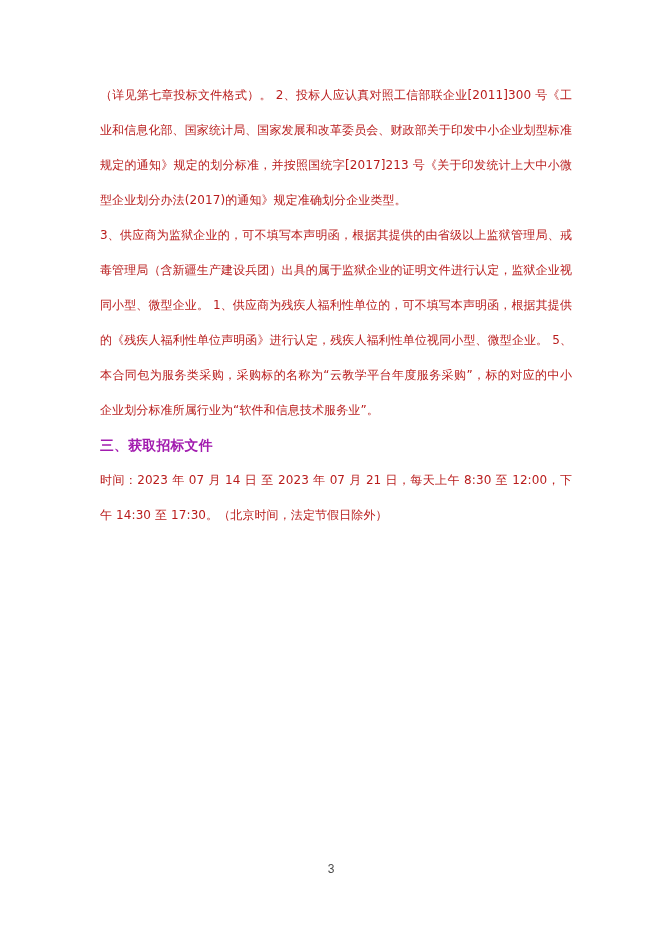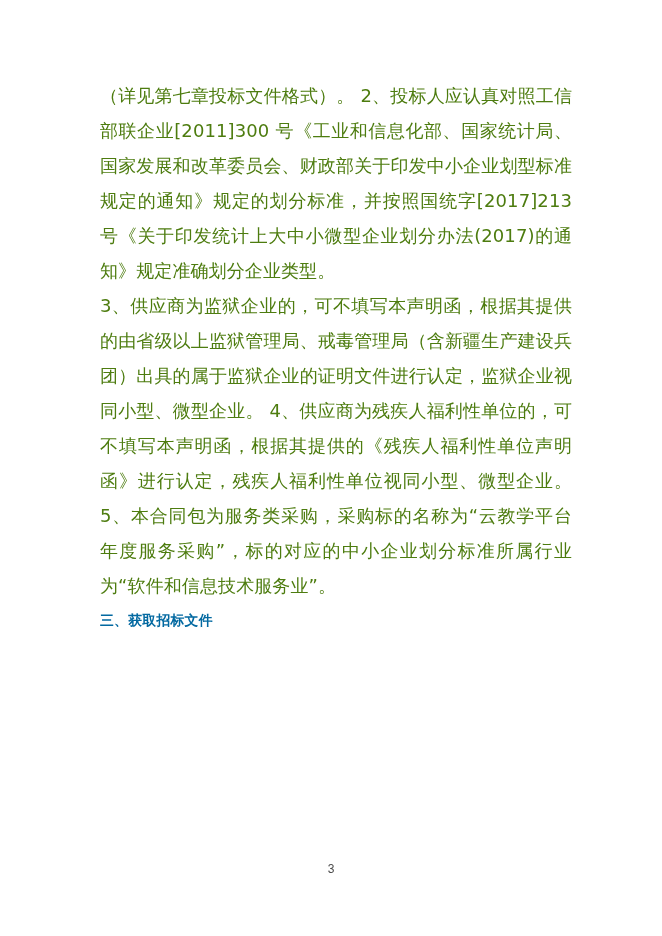--- a/index.html
+++ b/index.html
@@ -23,34 +23,34 @@
     height: 936px;
     background: #ffffff;
   }
   .content {
     position: absolute;
     left: 100px;
     top: 78px;
     width: 472px;
   }
   .para {
-    font-size: 18px;
+    font-size: 12px;
     line-height: 35px;
-    color: #4d7c0f;
+    color: #b91c1c;
     text-align: justify;
     text-justify: inter-ideograph;
     letter-spacing: 0.1px;
     margin: 0;
     word-break: break-all;
   }
   .heading {
     font-size: 13.8px;
     line-height: 35px;
     font-weight: bold;
-    color: #0369a1;
+    color: #a21caf;
     margin: 0;
     letter-spacing: 0.3px;
   }
   .blockgap {
     height: 0px;
   }
   .page-number {
     position: absolute;
     left: 0;
     top: 862px;
@@ -63,26 +63,27 @@
 </style>
 </head>
 <body>
 
 <div class="page">
 
   <div class="content">
 
     <p class="para">（详见第七章投标文件格式）。 2、投标人应认真对照工信部联企业[2011]300 号《工业和信息化部、国家统计局、国家发展和改革委员会、财政部关于印发中小企业划型标准规定的通知》规定的划分标准，并按照国统字[2017]213 号《关于印发统计上大中小微型企业划分办法(2017)的通知》规定准确划分企业类型。</p>
 
-    <p class="para">3、供应商为监狱企业的，可不填写本声明函，根据其提供的由省级以上监狱管理局、戒毒管理局（含新疆生产建设兵团）出具的属于监狱企业的证明文件进行认定，监狱企业视同小型、微型企业。 4、供应商为残疾人福利性单位的，可不填写本声明函，根据其提供的《残疾人福利性单位声明函》进行认定，残疾人福利性单位视同小型、微型企业。 5、本合同包为服务类采购，采购标的名称为“云教学平台年度服务采购”，标的对应的中小企业划分标准所属行业为“软件和信息技术服务业”。</p>
+    <p class="para">3、供应商为监狱企业的，可不填写本声明函，根据其提供的由省级以上监狱管理局、戒毒管理局（含新疆生产建设兵团）出具的属于监狱企业的证明文件进行认定，监狱企业视同小型、微型企业。 1、供应商为残疾人福利性单位的，可不填写本声明函，根据其提供的《残疾人福利性单位声明函》进行认定，残疾人福利性单位视同小型、微型企业。 5、本合同包为服务类采购，采购标的名称为“云教学平台年度服务采购”，标的对应的中小企业划分标准所属行业为“软件和信息技术服务业”。</p>
 
     <div class="blockgap"></div>
 
     <h2 class="heading">三、获取招标文件</h2>
 
+    <p class="para">时间：2023 年 07 月 14 日  至 2023 年 07 月 21 日，每天上午 8:30 至 12:00，下午 14:30 至 17:30。（北京时间，法定节假日除外）</p>
 
 
 
   </div>
 
   <div class="page-number">3</div>
 
 </div>
 
 </body></html>

